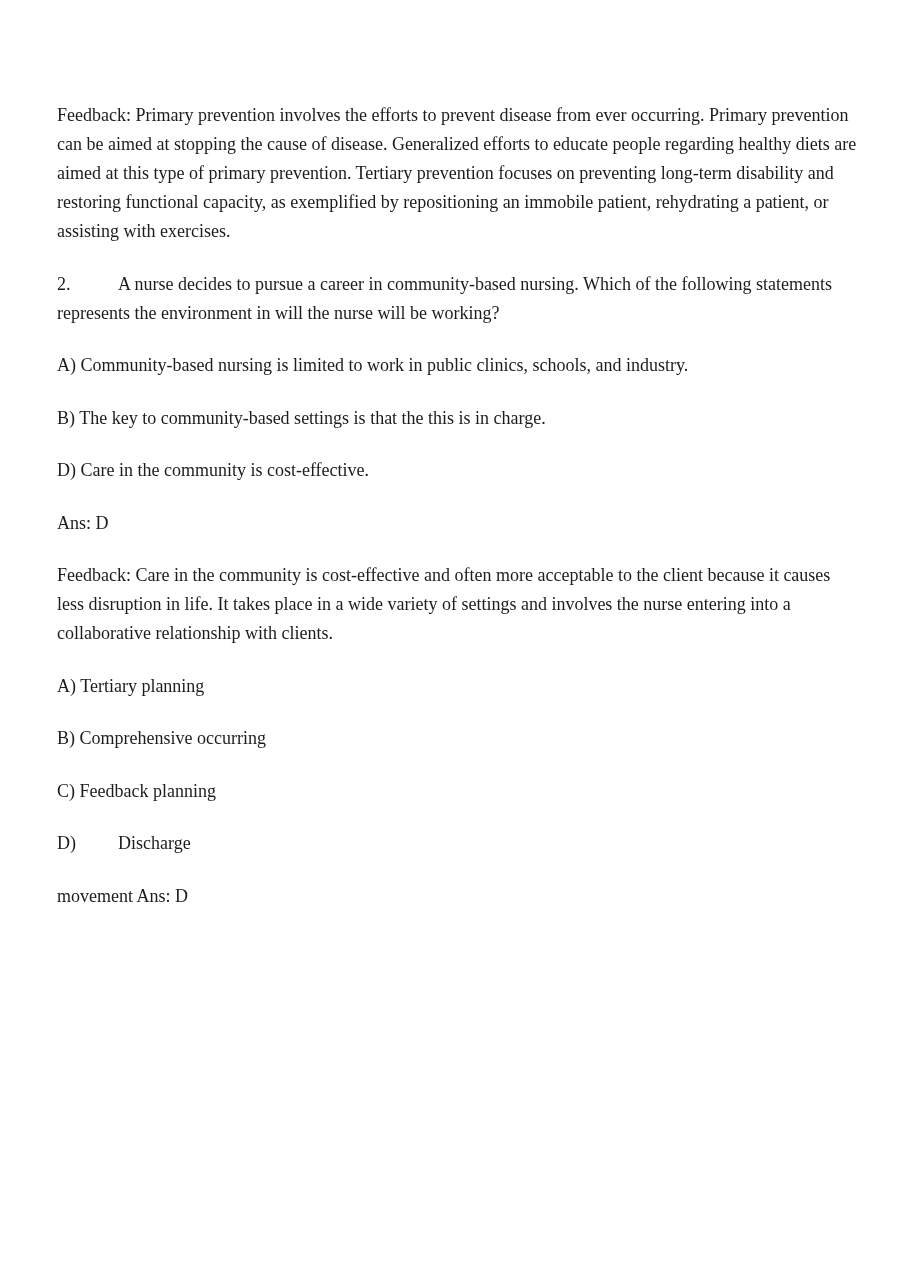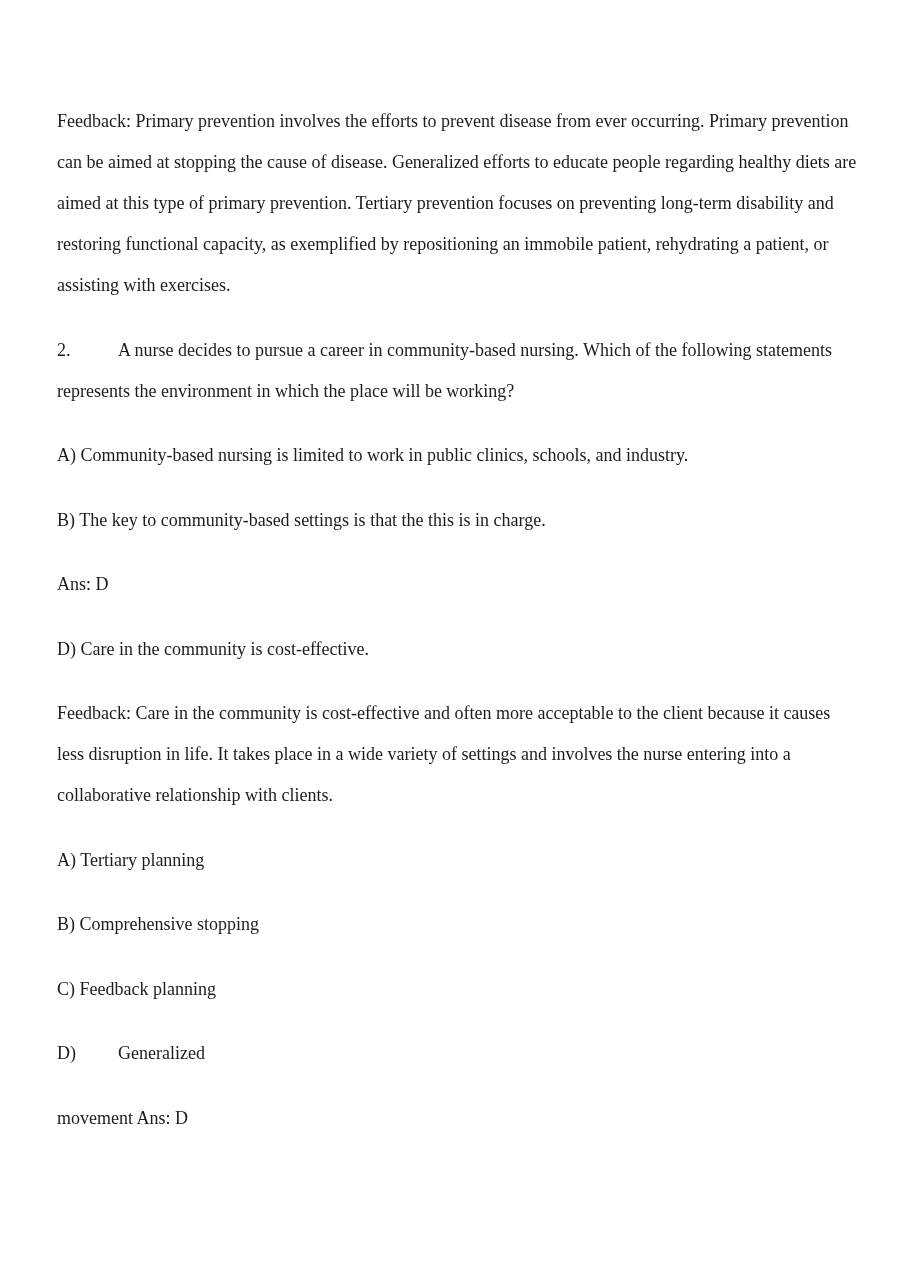--- a/index.html
+++ b/index.html
@@ -9,58 +9,58 @@
   }
   .page {
     position: relative;
     width: 913px;
     height: 1280px;
     background: #ffffff;
     box-sizing: border-box;
     padding: 101px 55px 0 57px;
     font-family: "Liberation Serif", "DejaVu Serif", serif;
     font-size: 18px;
-    line-height: 41px;
+    line-height: 29px;
     color: #1c1c1c;
     overflow: hidden;
   }
   .block {
     margin: 0 0 23.5px 0;
     text-align: left;
     word-spacing: normal;
   }
   .tab-label {
     display: inline-block;
     min-width: 61px;
   }
 </style>
 </head>
 <body>
 
 <div class="page">
 
   <p class="block">Feedback: Primary prevention involves the efforts to prevent disease from ever occurring. Primary prevention can be aimed at stopping the cause of disease. Generalized efforts to educate people regarding healthy diets are aimed at this type of primary prevention. Tertiary prevention focuses on preventing long-term disability and restoring functional capacity, as exemplified by repositioning an immobile patient, rehydrating a patient, or assisting with exercises.</p>
 
-  <p class="block"><span class="tab-label">2.</span><span>A nurse decides to pursue a career in community-based nursing. Which of the following statements represents the environment in which the place will be working?</span></p>
+  <p class="block"><span class="tab-label">2.</span><span>A nurse decides to pursue a career in community-based nursing. Which of the following statements represents the environment in will the nurse will be working?</span></p>
 
   <p class="block">A) Community-based nursing is limited to work in public clinics, schools, and industry.</p>
 
   <p class="block">B) The key to community-based settings is that the this is in charge.</p>
 
 
+  <p class="block">D) Care in the community is cost-effective.</p>
+
   <p class="block">Ans: D</p>
-
-  <p class="block">D) Care in the community is cost-effective.</p>
 
   <p class="block">Feedback: Care in the community is cost-effective and often more acceptable to the client because it causes less disruption in life. It takes place in a wide variety of settings and involves the nurse entering into a collaborative relationship with clients.</p>
 
 
   <p class="block">A) Tertiary planning</p>
 
-  <p class="block">B) Comprehensive stopping</p>
+  <p class="block">B) Comprehensive occurring</p>
 
   <p class="block">C) Feedback planning</p>
 
-  <p class="block"><span class="tab-label">D)</span><span>Generalized</span></p>
+  <p class="block"><span class="tab-label">D)</span><span>Discharge</span></p>
 
   <p class="block">movement Ans: D</p>
 
 </div>
 
 </body></html>

